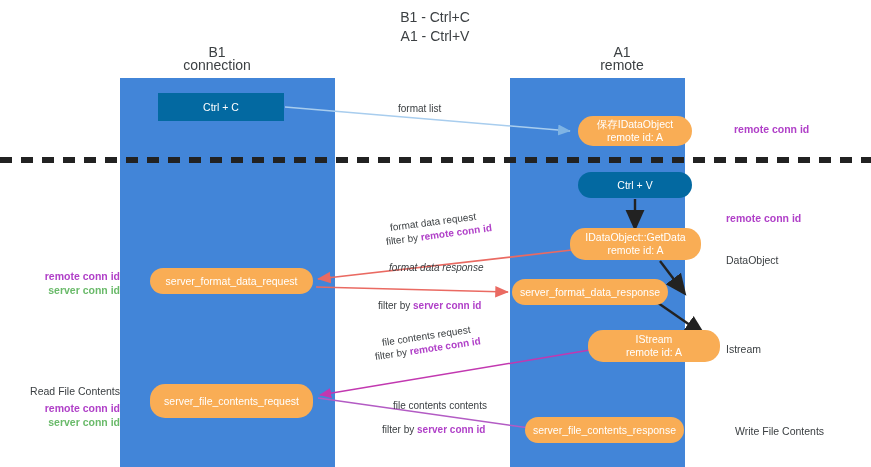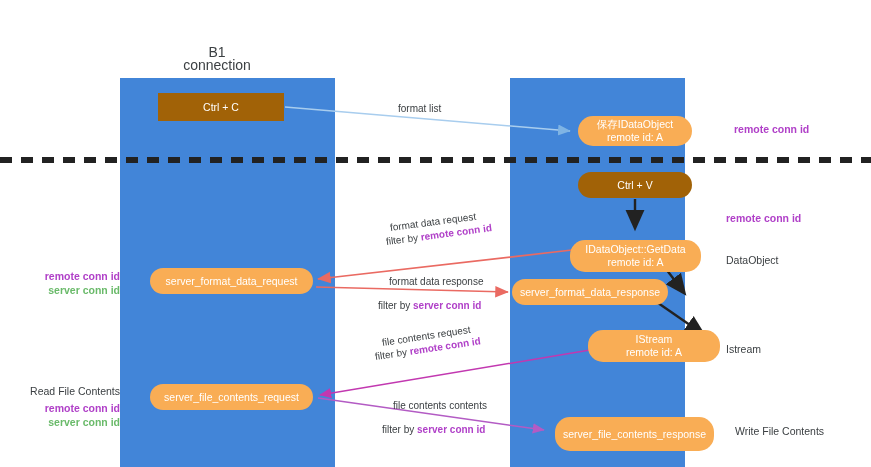--- a/index.html
+++ b/index.html
@@ -55,32 +55,32 @@
     flex-direction: column;
     align-items: center;
     justify-content: center;
     color: #ffffff;
     font-size: 10.5px;
     line-height: 13px;
     text-align: center;
     white-space: pre-line;
     z-index: 5;
   }
-  .node.green { background: #a16207; text-align: center; }
+  .node.green { background: #0369a1; text-align: center; }
   .node.orange { background: #f9ad55; border-radius: 15px; }
 
   #node-ctrlc   { left: 158px; top: 93px;  width: 126px; height: 28px; }
   #node-save    { left: 578px; top: 116px; width: 114px; height: 30px; }
   #node-ctrlv   { left: 578px; top: 172px; width: 114px; height: 26px; border-radius: 13px; }
-  #node-getdata { left: 570px; top: 228px; width: 131px; height: 32px; margin-top: 12px; }
+  #node-getdata { left: 570px; top: 228px; width: 131px; height: 32px; }
   #node-sfdreq  { left: 150px; top: 268px; width: 163px; height: 26px; }
   #node-sfdresp { left: 512px; top: 279px; width: 156px; height: 26px; }
   #node-istream { left: 588px; top: 330px; width: 132px; height: 32px; }
-  #node-sfcreq  { left: 150px; top: 384px; width: 163px; height: 26px; }
-  #node-sfcresp { left: 555px; top: 417px; width: 159px; height: 34px; }
+  #node-sfcreq  { left: 150px; top: 384px; width: 163px; height: 34px; }
+  #node-sfcresp { left: 525px; top: 417px; width: 159px; height: 26px; }
 
   .side-label {
     position: absolute;
     font-size: 10.5px;
     line-height: 14px;
     color: #3c4043;
     white-space: pre-line;
   }
   .side-label .purple { color: #b040c8; font-weight: bold; }
   .side-label .green  { color: #6aba6a; font-weight: bold; }
@@ -102,21 +102,21 @@
     white-space: nowrap;
     z-index: 6;
   }
   .arrow-label b { color: #b040c8; }
   .arrow-label.rot-up { transform: rotate(-7.5deg); transform-origin: left center; }
   .arrow-label.rot-up2 { transform: rotate(-8.5deg); transform-origin: left center; }
 
   #al-formatlist { left: 398px; top: 101px; }
   #al-fdreq1 { left: 390px; top: 220px; }
   #al-fdreq2 { left: 386px; top: 234px; }
-  #al-fdresp1 { left: 389px; top: 274px; }
+  #al-fdresp1 { left: 389px; top: 260px; font-style: italic; }
   #al-fdresp2 { left: 378px; top: 298px; }
   #al-fcreq1 { left: 382px; top: 335px; }
   #al-fcreq2 { left: 375px; top: 349px; }
   #al-fcresp1 { left: 393px; top: 398px; }
   #al-fcresp2 { left: 382px; top: 422px; }
 
   svg.overlay {
     position: absolute;
     left: 0;
     top: 0;
@@ -125,26 +125,30 @@
     pointer-events: none;
     z-index: 3;
   }
   svg.overlay.top { z-index: 7; }
 </style>
 </head>
 <body>
 
 <div id="canvas">
 
+  <div id="diagram-title">B1 - Ctrl+C
+A1 - Ctrl+V</div>
 
   <div id="lane-b1" class="lane"></div>
   <div id="lane-a1" class="lane"></div>
 
   <div id="hdr-b1" class="lane-header">B1
 connection</div>
+  <div id="hdr-a1" class="lane-header">A1
+remote</div>
 
   <svg class="overlay">
     <defs>
       <marker id="ah-blue" markerWidth="9" markerHeight="9" refX="7.5" refY="4" orient="auto">
         <path d="M0,0.6 L8,4 L0,7.4 z" fill="#7fb4e4"></path>
       </marker>
       <marker id="ah-red" markerWidth="9" markerHeight="9" refX="7.5" refY="4" orient="auto">
         <path d="M0,0.6 L8,4 L0,7.4 z" fill="#ea6a62"></path>
       </marker>
       <marker id="ah-magenta" markerWidth="9" markerHeight="9" refX="7.5" refY="4" orient="auto">

